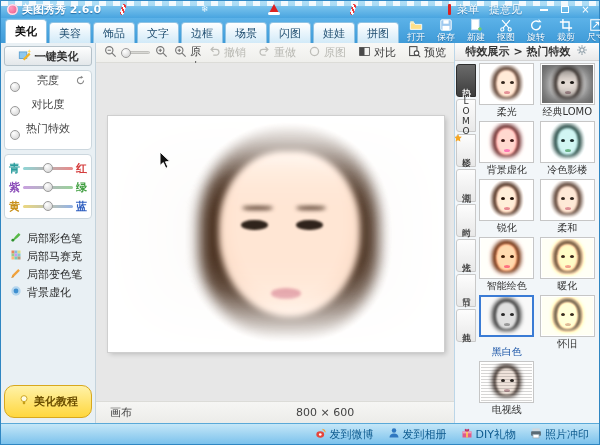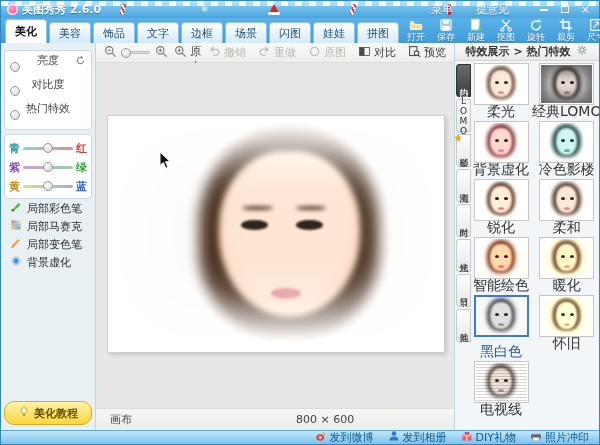--- a/index.html
+++ b/index.html
@@ -18,21 +18,21 @@
     box-shadow:inset 0 0 0 1.5px rgba(255,255,255,.8); z-index:2; }
   .app-title { font-weight:bold; text-shadow:0 1px 1px rgba(0,70,130,.6); z-index:2; }
   .deco { position:absolute; top:3px; z-index:1; }
   .candy { width:4px; height:11px; border-radius:2px; transform:rotate(18deg);
     background:repeating-linear-gradient(45deg,#e33 0 2px,#fff 2px 4px); }
   .santa-hat { width:0; height:0; border-left:5px solid transparent; border-right:5px solid transparent;
     border-bottom:9px solid #d22; position:absolute; }
   .santa-hat::after { content:""; position:absolute; left:-6px; top:8px; width:12px; height:3px; background:#fff; border-radius:2px; }
   .flake { color:#eaf8ff; font-size:9px; }
   .ribbon { width:3px; height:11px; background:#d22; border-radius:1px; }
-  .tb-right { margin-left:auto; display:flex; align-items:center; gap:23px; z-index:2; }
+  .tb-right { margin-left:auto; display:flex; align-items:center; gap:10px; z-index:2; }
   .tb-link { cursor:pointer; text-shadow:0 1px 1px rgba(0,70,130,.5); }
   .winbtns { display:flex; gap:6px; align-items:center; margin-left:4px; }
   .wbtn { width:15px; height:11px; display:flex; align-items:center; justify-content:center;
     color:#fff; font-size:10px; cursor:pointer; }
   .wbtn .bar { width:8px; height:2px; background:#fff; }
   .wbtn .box { width:8px; height:7px; border:1.5px solid #fff; }
 
   
   .tabrow { height:25px; background:linear-gradient(#5cb2e8,#3f9bd8);
     display:flex; align-items:flex-end; padding:0 4px; }
@@ -60,24 +60,24 @@
   .slider-group { position:relative; height:24px; }
   .slider-group .slabel { display:block; text-align:center; color:#444; line-height:11px; }
   .reset-ic { position:absolute; right:1px; top:0; cursor:pointer; }
   .track { position:relative; height:3px; background:linear-gradient(#cfcfcf,#e9e9e9); border-radius:2px;
     margin:5px 6px 0; box-shadow:inset 0 1px 1px rgba(0,0,0,.25); cursor:pointer; }
   .thumb { position:absolute; top:-4px; left:50%; width:10px; height:10px; margin-left:-5px;
     border-radius:50%; background:radial-gradient(circle at 35% 30%,#fff,#cfcfcf); border:1px solid #9a9a9a; }
   .ctrack-row { display:flex; align-items:center; height:19px; gap:3px; }
   .ctrack-row .cl { width:11px; text-align:center; font-weight:bold; }
   .ctrack { flex:1; height:3px; border-radius:2px; position:relative; cursor:pointer; }
-  .tools { margin-top:0; }
+  .tools { margin-top:10px; }
   .tool-item { display:flex; align-items:center; gap:5px; height:18px; padding-left:6px;
     color:#2c2c2c; cursor:pointer; }
-  .tutorial-btn { margin-top:auto; margin-bottom:2px; height:24px; border:1px solid #d8a81e; border-radius:10px;
+  .tutorial-btn { margin-top:auto; margin-bottom:2px; height:33px; border:1px solid #d8a81e; border-radius:10px;
     background:linear-gradient(#fff2a8,#ffd73e); display:flex; align-items:center; justify-content:center;
     gap:4px; color:#6b4e00; font-weight:bold; cursor:pointer; }
 
   
   .canvas-area { flex:1; display:flex; flex-direction:column; min-width:0; }
   .canvas-toolbar { height:20px; background:linear-gradient(#f8f8f6,#efefec); border-bottom:1px solid #dcdcd8;
     display:flex; align-items:center; padding:0 8px; color:#555; }
   .zslider { width:88px; height:3px; background:#d8d8d4; border:1px solid #c0c0bc; border-radius:2px;
     position:relative; margin:0 5px; cursor:pointer; }
   .zslider .thumb { top:-4px; left:12%; }
@@ -128,25 +128,25 @@
   .mf-face { position:absolute; left:29%; top:14%; width:42%; height:70%;
     background:radial-gradient(ellipse at 50% 42%, #f6dcca 55%, #eac5ac 100%); border-radius:46%; filter:blur(1px); }
   .mf-eyes { position:absolute; left:38%; top:43%; width:4px; height:3px; background:#31251c;
     border-radius:50%; box-shadow:9px 0 0 #31251c; filter:blur(.4px); }
   .mf-lips { position:absolute; left:45%; top:68%; width:6px; height:3px; background:#d5888e;
     border-radius:50%; filter:blur(.6px); }
   .fx-ov { position:absolute; inset:1px; pointer-events:none; }
   .ov-vignette { box-shadow:inset 0 0 13px 7px rgba(55,55,55,.75); }
   .ov-lines { background:repeating-linear-gradient(0deg, rgba(0,0,0,.16) 0 1px, transparent 1px 3px); }
   .ov-grain { background-image:radial-gradient(rgba(0,0,0,.28) 22%, transparent 24%); background-size:3px 3px; }
-  .fx-name { height:13px; line-height:13px; font-size:14px; color:#333; white-space:nowrap; }
+  .fx-name { height:13px; line-height:13px; font-size:10px; color:#333; white-space:nowrap; }
   .fx.selected .fx-name { color:#1c56a8; font-weight:normal;margin-top:8px; }
 
   
-  .statusbar { height:14px; background:linear-gradient(#c5e7f8,#7cc2ec); border-top:1px solid #5aa9d8;
+  .statusbar { height:21px; background:linear-gradient(#c5e7f8,#7cc2ec); border-top:1px solid #5aa9d8;
     display:flex; align-items:center; justify-content:flex-end; gap:14px; padding:0 10px; color:#0d5a8e; }
   .sb-item { display:flex; align-items:center; gap:3px; cursor:pointer; white-space:nowrap; }
 </style>
 </head>
 <body>
 
 <div class="window">
 
   <div class="titlebar">
     <div class="icicles"></div>
@@ -268,20 +268,28 @@
             </svg>
           </span>
     <span class="tlabel">尺寸</span>
   </div>
       </div>
   </div>
 
   <div class="main">
 
     <div class="left-panel">
+      <div class="beautify-btn">
+        <span><svg viewBox="0 0 16 16" width="14" height="14">
+              <rect x="1.5" y="4.5" width="8.5" height="7.5" fill="#8ec9ef" stroke="#5b9fd0"></rect>
+              <path d="M5.5 12.5l7-7 1.8 1.8-7 7z" fill="#f0b429"></path>
+              <path d="M12.8 1.5l.6 1.6 1.6.6-1.6.6-.6 1.6-.6-1.6-1.6-.6 1.6-.6z" fill="#ffd84d"></path>
+            </svg></span>
+        <span>一键美化</span>
+      </div>
       <div class="panel-box">
           <div class="slider-group">
     <span class="slabel">亮度</span>
     <span class="reset-ic"><svg viewBox="0 0 16 16" width="11" height="11" fill="none" stroke="#8a8a8a" stroke-width="1.6">
                 <path d="M12.5 8A4.5 4.5 0 1 1 9.5 3.8"></path>
                 <path d="M9 1l3 2.8-3.8 1.5z" fill="#8a8a8a" stroke="none"></path>
               </svg></span>
     <span class="track"><span class="thumb"></span></span>
   </div>
           <div class="slider-group">

